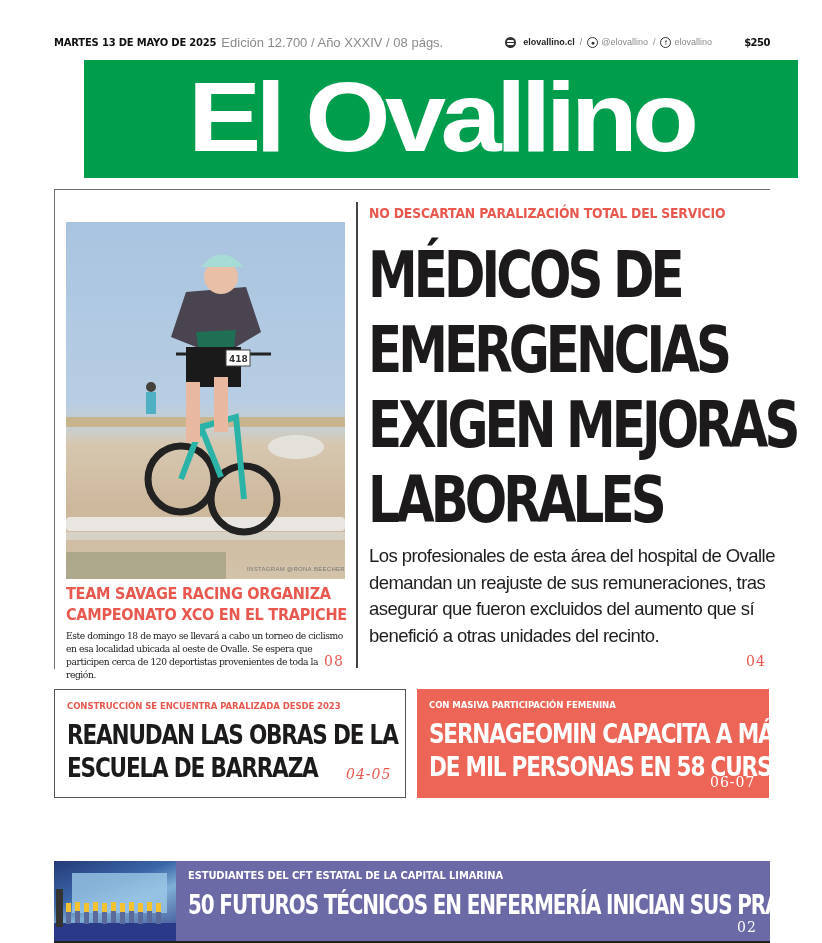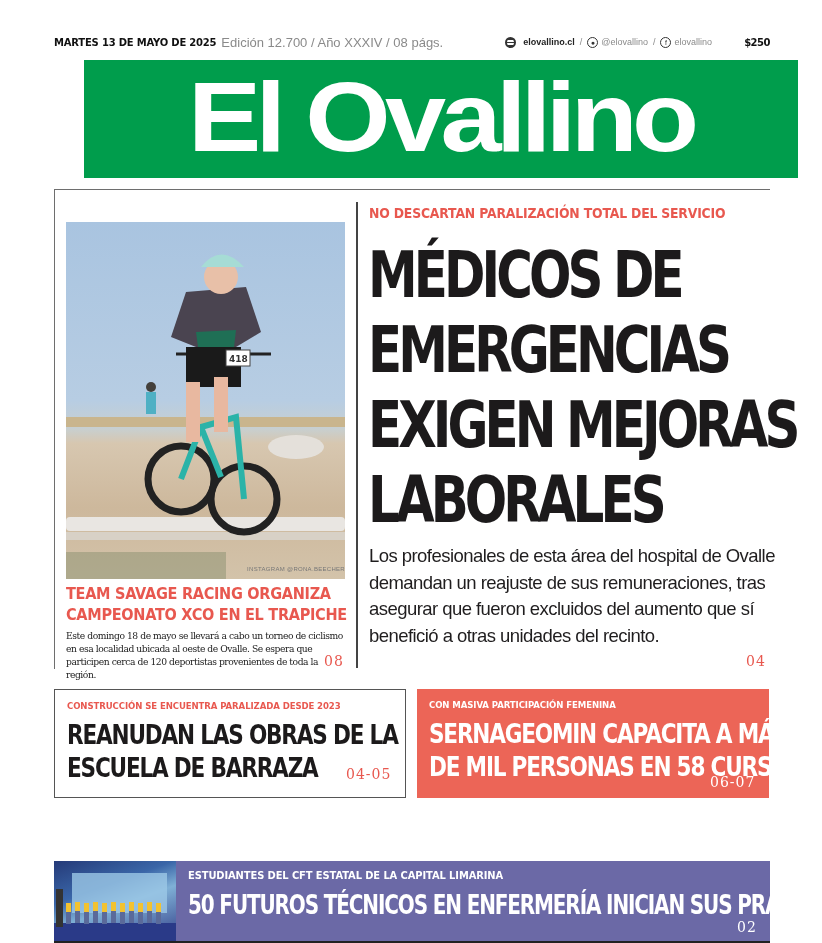--- a/index.html
+++ b/index.html
@@ -36,21 +36,21 @@
   .main-pg { position: absolute; left: 746px; top: 653px; }
 
   .box1 { position: absolute; left: 54px; top: 689px; width: 352px; height: 109px; border: 1.5px solid #555; background: #fff; }
   .box2 { position: absolute; left: 417px; top: 689px; width: 352px; height: 109px; background: #ec6557; }
   .bkick { position: absolute; left: 12px; top: 10px; font-family: "DejaVu Sans", sans-serif; font-weight: bold; font-size: 9.5px; letter-spacing: -0.1px; transform: scaleX(0.9); transform-origin: left; white-space: nowrap; }
   .btitle { position: absolute; left: 12px; top: 28px; font-family: "DejaVu Sans", sans-serif; font-weight: bold; font-size: 27px; line-height: 33px; letter-spacing: -1.5px; transform: scaleX(0.8); transform-origin: left top; white-space: nowrap; }
   .box1 .bkick { color: #e8584f; }
   .box1 .btitle { color: #1c1a1b; }
   .box2 .bkick { color: #fff; }
   .box2 .btitle { color: #fff; }
-  .box1 .pg { position: absolute; left: 291px; top: 76px; }
+  .box1 .pg { position: absolute; left: 291px; top: 76px; font-style: italic; }
   .box2 .pg { position: absolute; left: 293px; top: 85px; color: #fff; }
 
   .banner { position: absolute; left: 54px; top: 861px; width: 716px; height: 82px; background: #6b69a6; border-bottom: 2.5px solid #222; }
   .banner-photo { position: absolute; left: 0; top: 0; width: 122px; height: 80px; overflow: hidden; background: linear-gradient(160deg, #253a78 0%, #3a66a8 35%, #7fb0d6 55%, #34418a 100%); }
   .banner-photo svg { width: 100%; height: 100%; display: block; }
   .banner .bkick { left: 134px; top: 8px; color: #fff; font-size: 11px; }
   .banner .btitle { left: 134px; top: 29px; color: #fff; font-size: 26px; line-height: 30px; transform: scaleX(0.77); }
   .banner .pg { position: absolute; left: 683px; top: 58px; color: #fff; }
 </style>
 </head>

